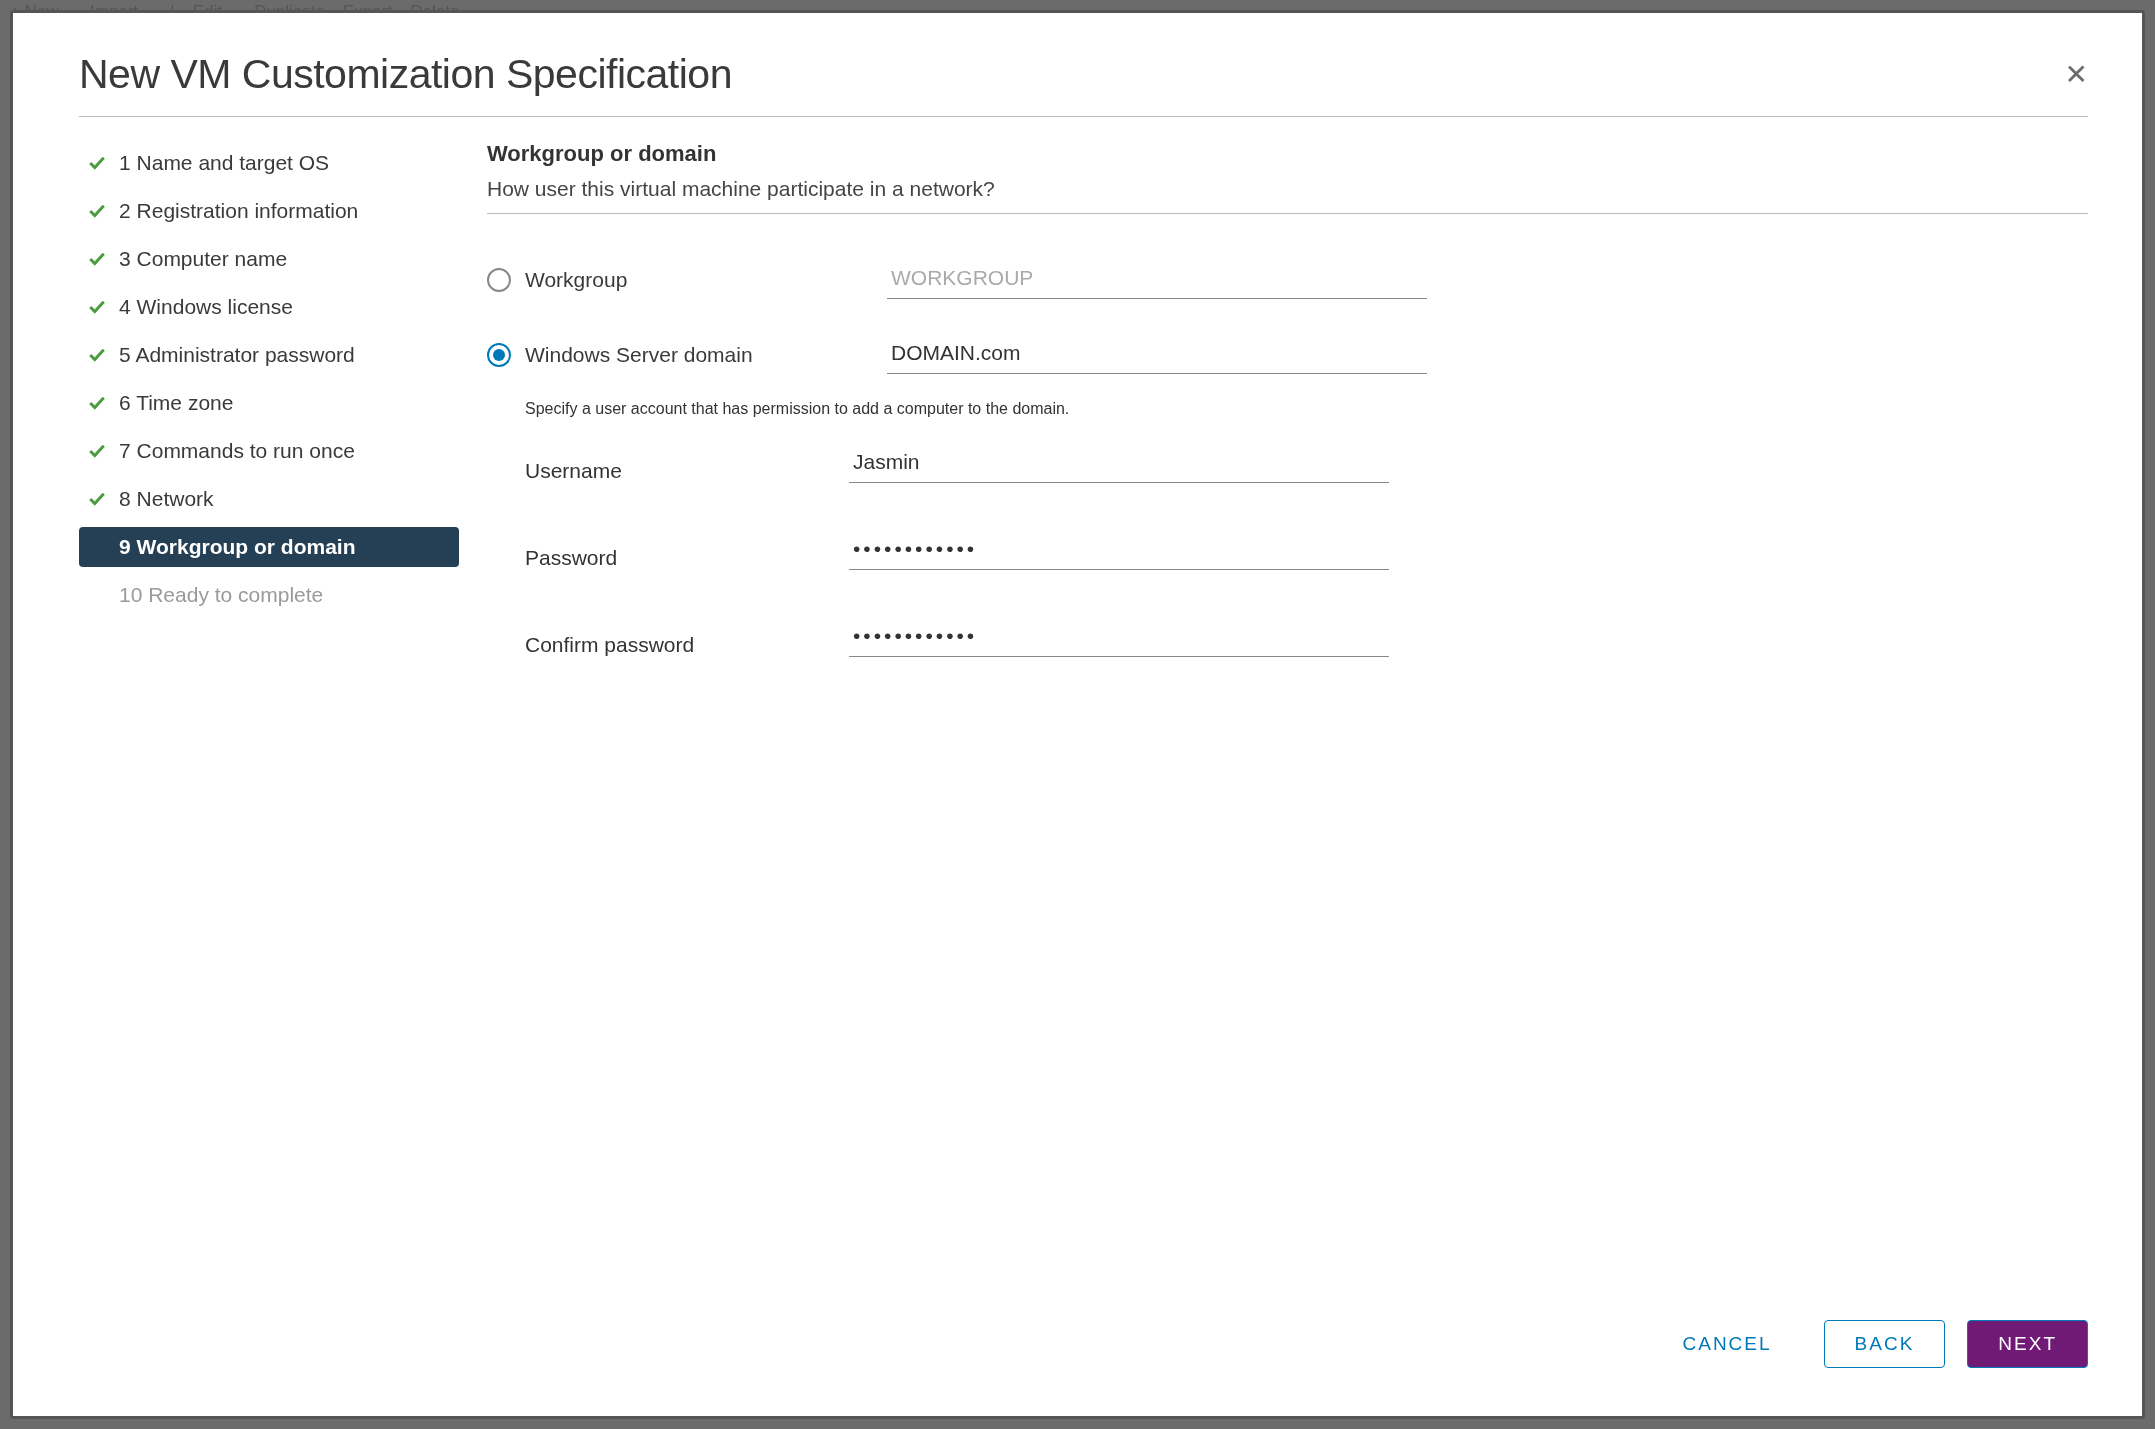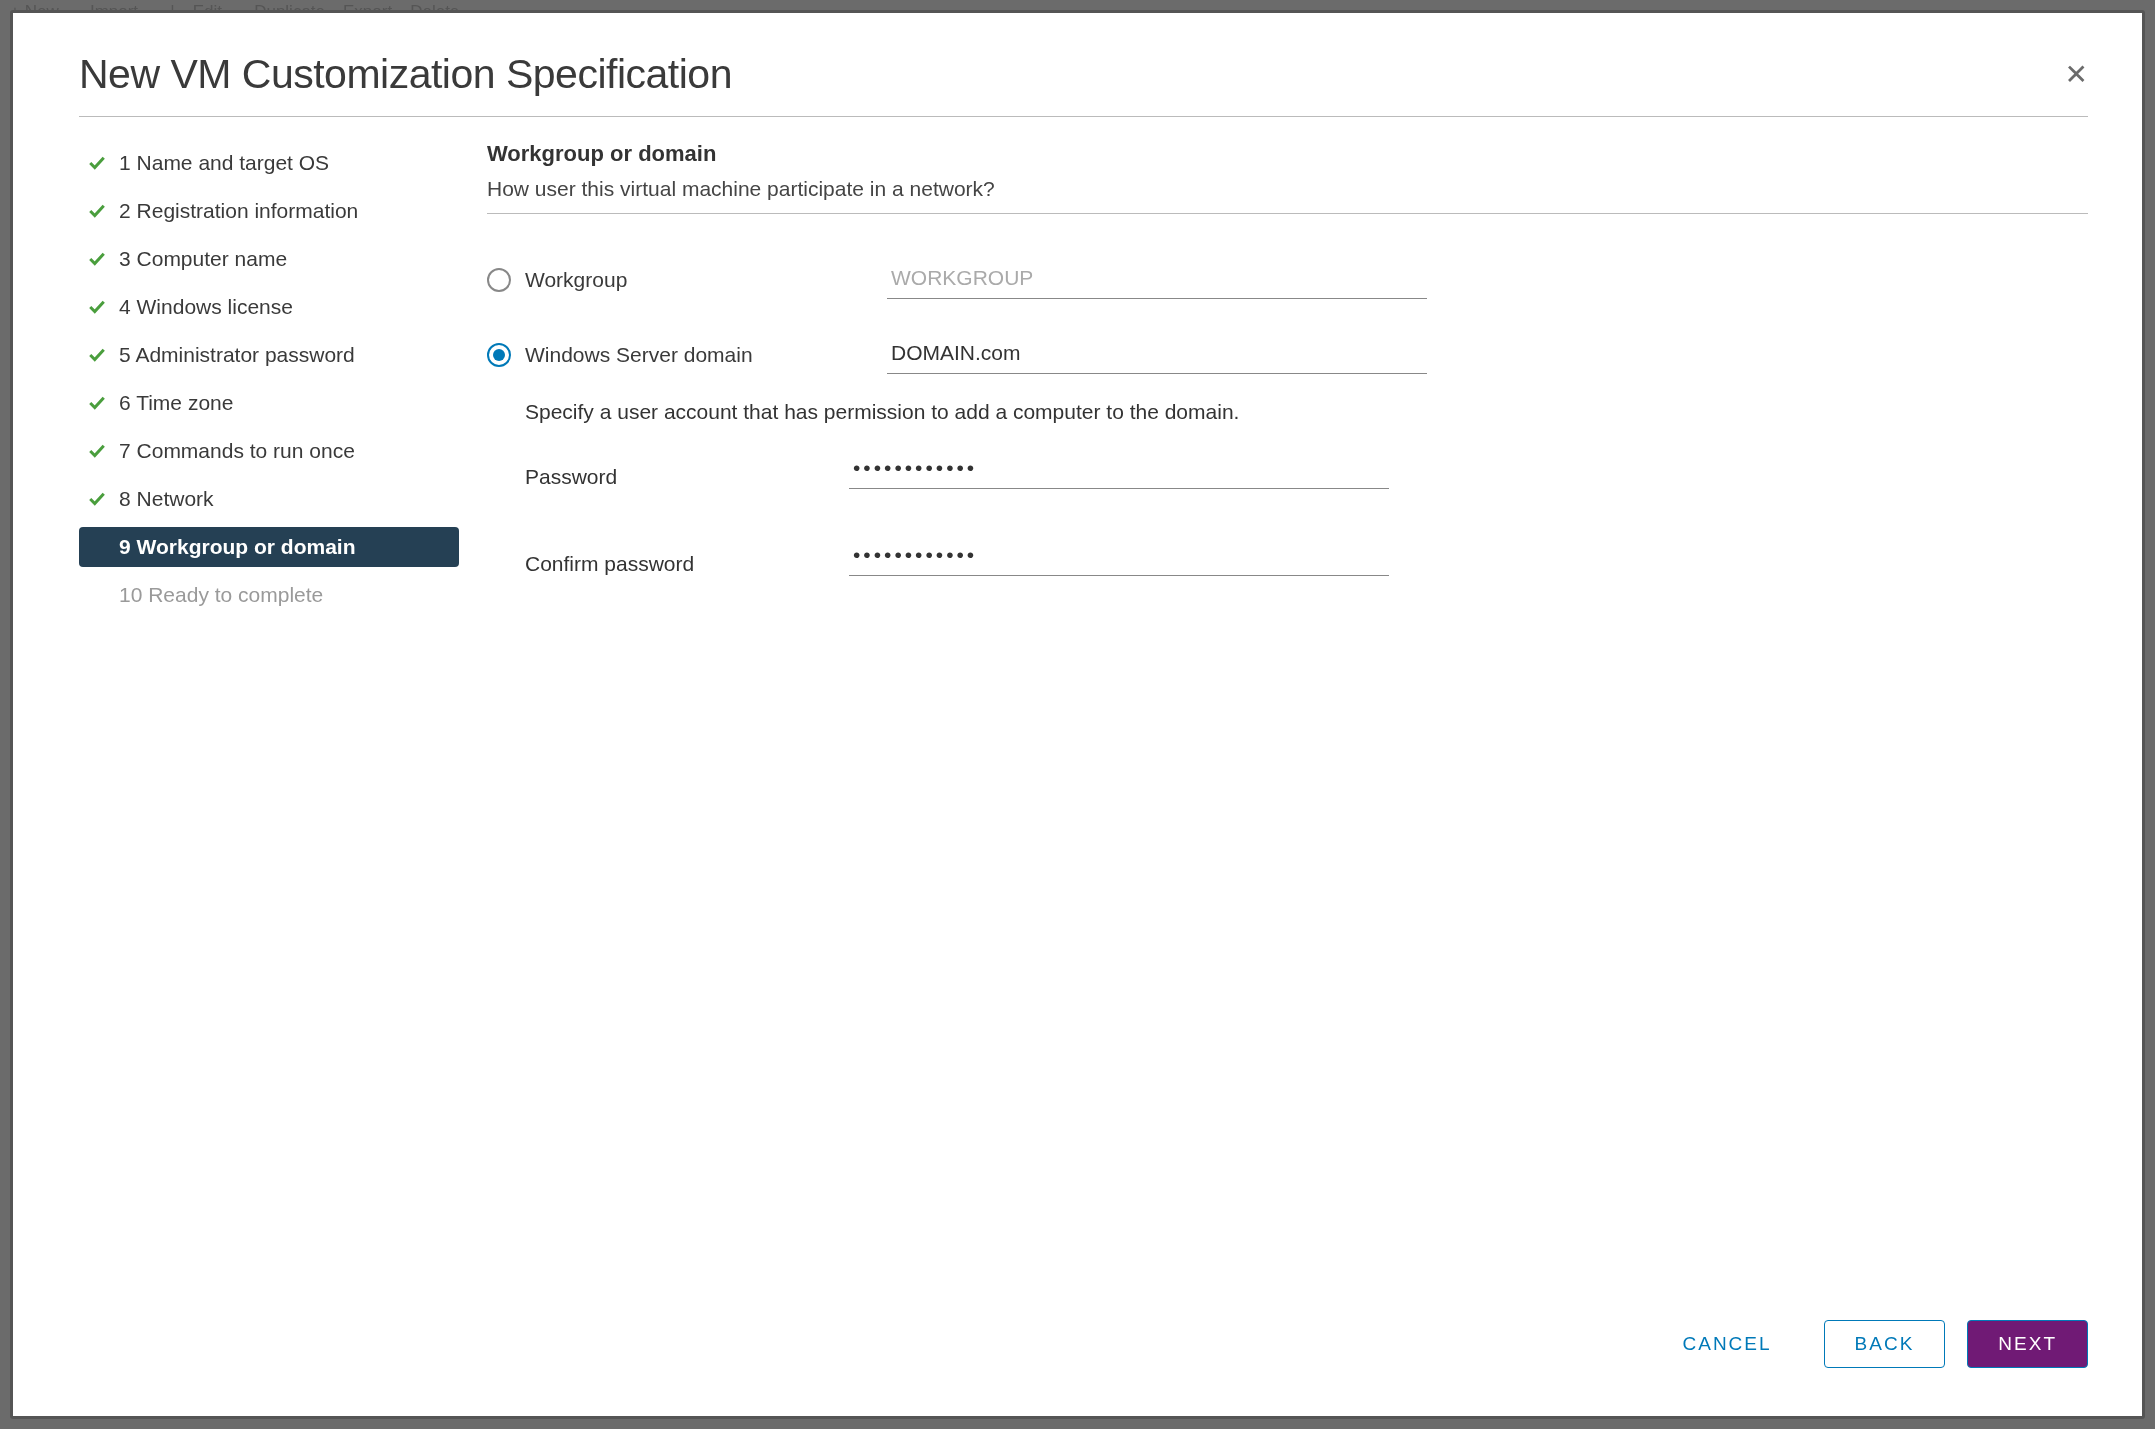--- a/index.html
+++ b/index.html
@@ -191,21 +191,21 @@
       outline: none;
       font-family: inherit;
     }
     .text-input::placeholder {
       color: #aaa;
     }
     .text-input.disabled {
       color: #aaa;
     }
     .helper-text {
-      font-size: 21px;
+      font-size: 16px;
       color: #333;
       margin-left: 38px;
       margin-bottom: 26px;
     }
     .field-row {
       display: flex;
       align-items: flex-end;
       margin-bottom: 48px;
     }
     .field-label-col {
@@ -394,20 +394,28 @@
           </span>
           <span class="radio-label">Windows Server domain</span>
         </div>
         <div class="input-col">
           <input class="text-input" type="text" value="DOMAIN.com" style="">
         </div>
       </div>
 
       <div class="helper-text">Specify a user account that has permission to add a computer to the domain.</div>
 
+      <div class="field-row">
+        <div class="field-label-col">
+          <span class="field-label">Username</span>
+        </div>
+        <div class="input-col">
+          <input class="text-input" type="text" value="Jasmin" style="">
+        </div>
+      </div>
 
       <div class="field-row">
         <div class="field-label-col">
           <span class="field-label">Password</span>
         </div>
         <div class="input-col">
           <div class="dot-mask">••••••••••••</div>
         </div>
       </div>
 

